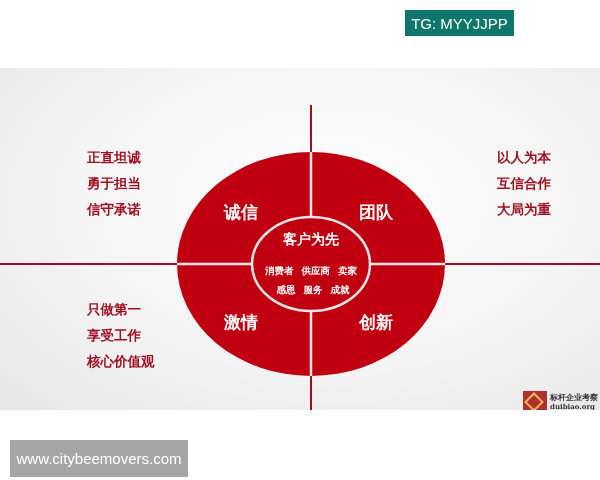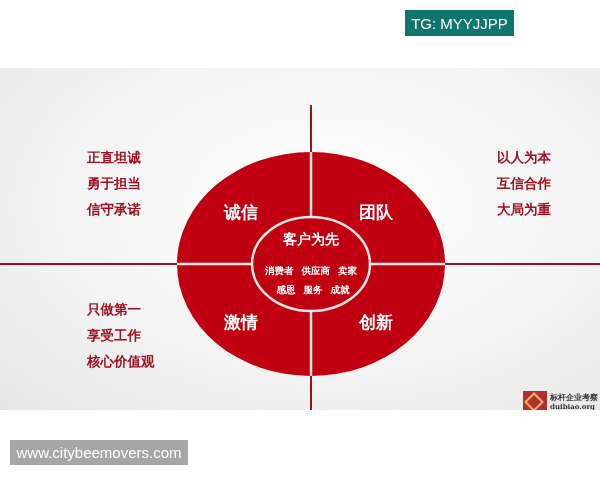--- a/index.html
+++ b/index.html
@@ -57,21 +57,21 @@
     width: 24px; height: 22px; background: #b03030; position: relative;
   }
   .logo-mark::before {
     content: ""; position: absolute; left: 4px; top: 4px; width: 10px; height: 10px;
     border: 2px solid #e8b860; transform: rotate(45deg);
   }
   .logo-text { display: flex; flex-direction: column; line-height: 10px; }
   .logo-cn { font-family: "DejaVu Serif", serif; font-size: 8px; font-weight: bold; color: #333333; }
   .logo-en { font-family: "DejaVu Serif", serif; font-size: 7px; font-weight: bold; color: #333333; }
   .watermark-url {
-    position: absolute; left: 10px; top: 440px; width: 178px; height: 25px;
+    position: absolute; left: 10px; top: 440px; width: 178px; height: 37px;
     background: #a6a6a6; color: #ffffff;
     font-family: "Liberation Sans", sans-serif; font-size: 15px;
     display: flex; align-items: center; justify-content: center;
   }
 </style>
 </head>
 <body>
 
 <div class="watermark-tg">TG: MYYJJPP</div>
 

